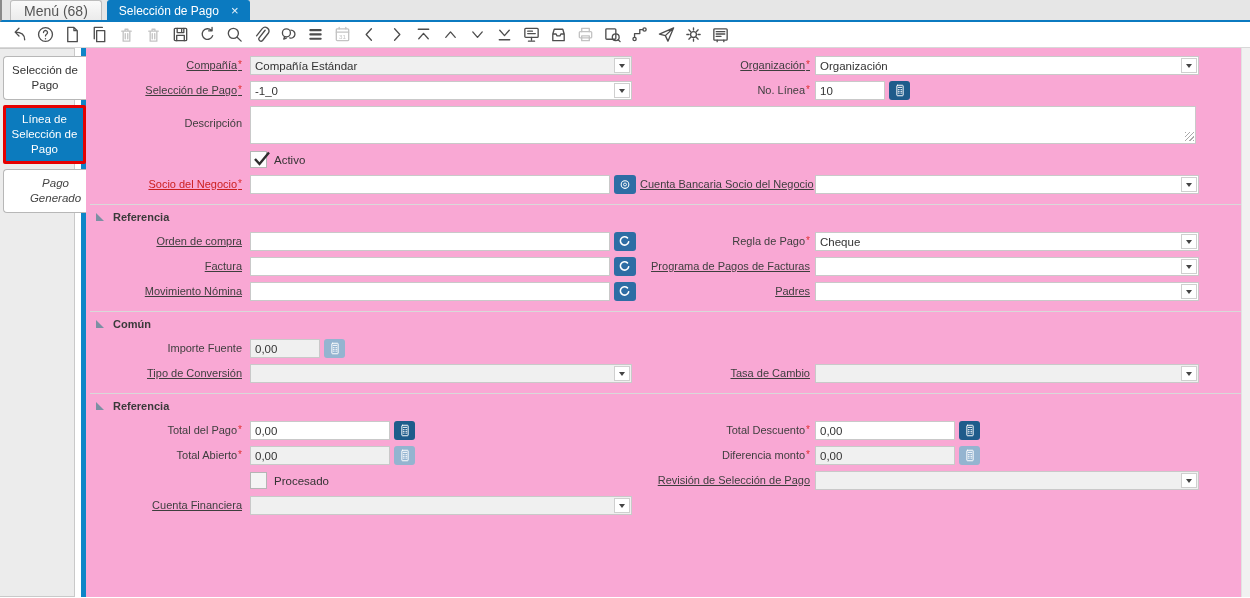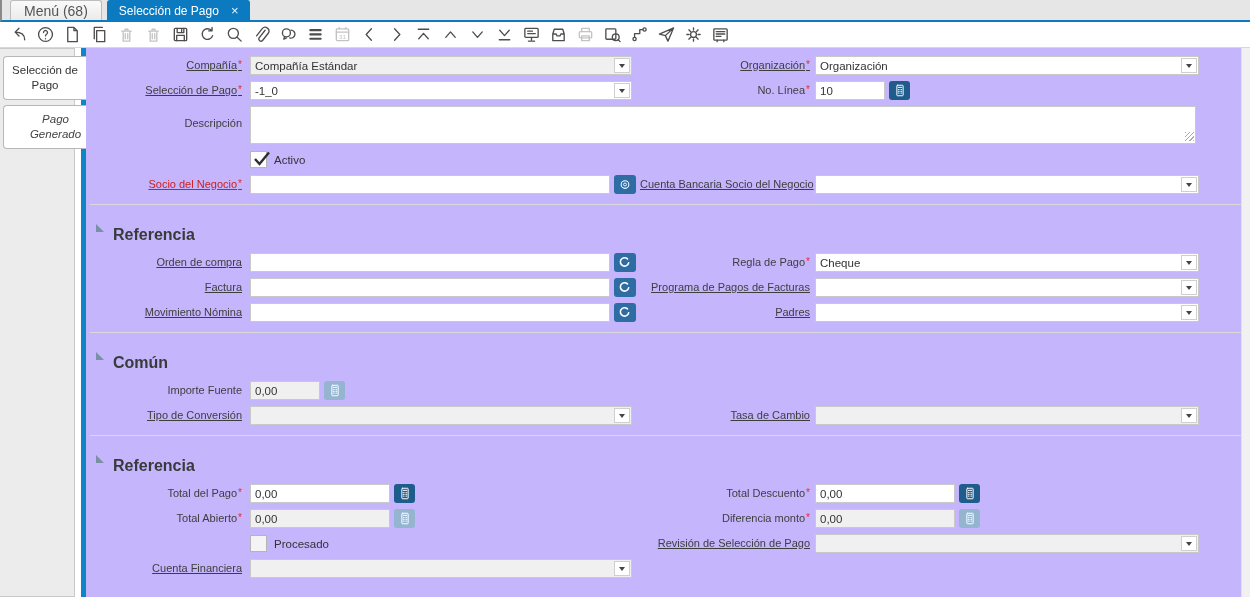--- a/index.html
+++ b/index.html
@@ -29,21 +29,21 @@
   .side-panel { position:absolute; left:0; top:0; bottom:0; width:75px;
                 background:#ececec; border:1px solid #c9c9c9; border-left:none; }
   .side-tabs { position:relative; z-index:2; padding-top:8px; }
   .side-tab { margin:0 0 5px 3px; width:83px; background:#fff; border:1px solid #b7b7b7;
               border-right:none; border-radius:4px 0 0 4px; padding:6px 3px; text-align:center;
               font-size:11.5px; color:#333; line-height:1.3; cursor:pointer; }
   .side-tab.active { background:#0c7bbe; color:#fff; border:3px solid #e60000; border-radius:2px;
                      padding:4px 1px; }
   .side-tab.italic { font-style:italic; color:#444;padding-left:24px; }
 
-  .content { flex:1; position:relative; background:#c4b5fd; padding:8px 0 0 4px; overflow:hidden; }
+  .content { flex:1; position:relative; background:#f9a8d4; padding:8px 0 0 4px; overflow:hidden; }
   .scroll-strip { position:absolute; right:0; top:0; bottom:0; width:9px; background:#f1f1f1;
                   border-left:1px solid #e2e2e2; }
 
   
   .frow { display:flex; align-items:center; margin-bottom:6px; min-height:19px; }
   .lab  { width:152px; flex:none; text-align:right; font-size:11px; color:#3e3e3e; line-height:1.25; }
   .rlab { width:170px; flex:none; text-align:right; font-size:11px; color:#3e3e3e; line-height:1.25; }
   .nowrap { white-space:nowrap; }
   .ul { text-decoration:underline; }
   .redlab { color:#cc1f1f; }
@@ -86,21 +86,21 @@
         flex:none; cursor:pointer; }
   .cb.ro { background:#f4f4f4; }
   .cb svg { position:absolute; left:0; top:-4px; width:20px; height:20px; display:none; }
   .cb.checked svg { display:block; }
   .cb-lab { margin-left:7px; font-size:11.5px; color:#333; }
 
   .section { border-top:1px solid #d9d9d9; margin:10px 4px 9px 0; padding:6px 0 0 6px;
              display:flex; align-items:center; cursor:pointer; }
   .tri { width:0; height:0; border-bottom:8px solid #7c90a3; border-right:8px solid transparent;
          margin-right:9px; }
-  .sec-lab { font-size:16px; font-weight:bold; color:#3a3a3a;margin-top:15px; }
+  .sec-lab { font-size:11px; font-weight:bold; color:#3a3a3a; }
 </style>
 </head>
 <body>
 
 <div class="tabbar">
   <div class="wtab">
     <span>Menú (68)</span>
   </div>
   <div class="wtab active">
     <span>Selección de Pago</span>
@@ -264,20 +264,21 @@
         <path d="M5.5 7 h9 M5.5 9.5 h9 M5.5 12 h5 M6.5 16 v1.5 M13.5 16 v1.5"></path>
       </svg>
     </span>
   </div>
 
 <div class="main">
   <div class="sidebar">
     <div class="side-panel"></div>
     <div class="side-tabs" id="side-tabs">
         <div class="side-tab"><span>Selección de Pago</span></div>
+        <div class="side-tab active"><span>Línea de Selección de Pago</span></div>
         <div class="side-tab italic"><span>Pago Generado</span></div>
       </div>
   </div>
 
   <div class="content">
     <div class="scroll-strip"></div>
 
     <div class="frow">
       <span class="lab ul req">Compañía</span>
       <div class="lctl">

